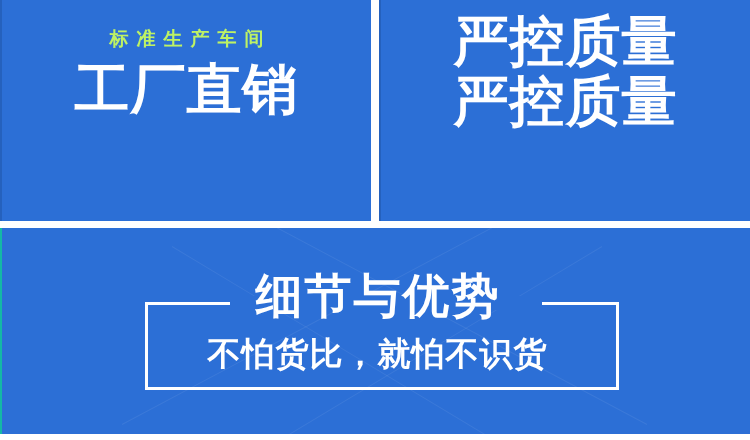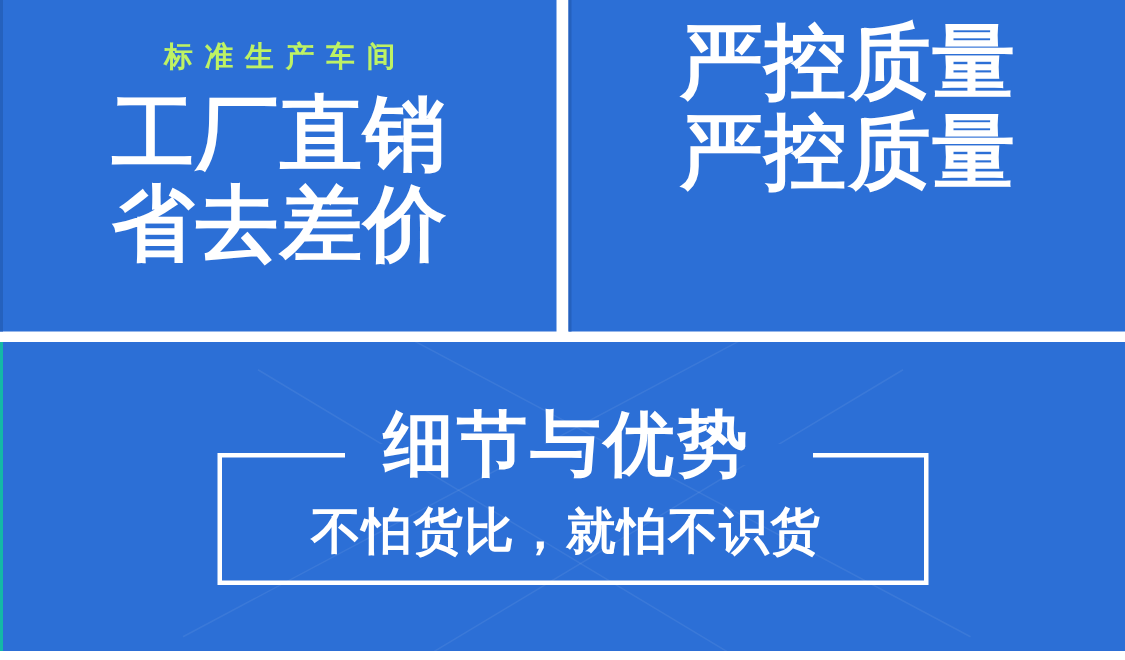--- a/index.html
+++ b/index.html
@@ -148,21 +148,20 @@
 </head>
 <body>
 
 <div id="banner-root">
 
   <div class="top-row">
 
     <div class="panel panel-left">
       <div class="panel-kicker">标准生产车间</div>
       <div class="panel-line panel-line-1">工厂直销</div>
-      <div class="panel-line panel-line-2">省去差价</div>
     </div>
 
     <div class="panel panel-right">
       <div class="panel-line panel-line-1">严控质量</div>
       <div class="panel-line panel-line-2">严控质量</div>
     </div>
 
   </div>
 
   <div class="bottom-banner">

